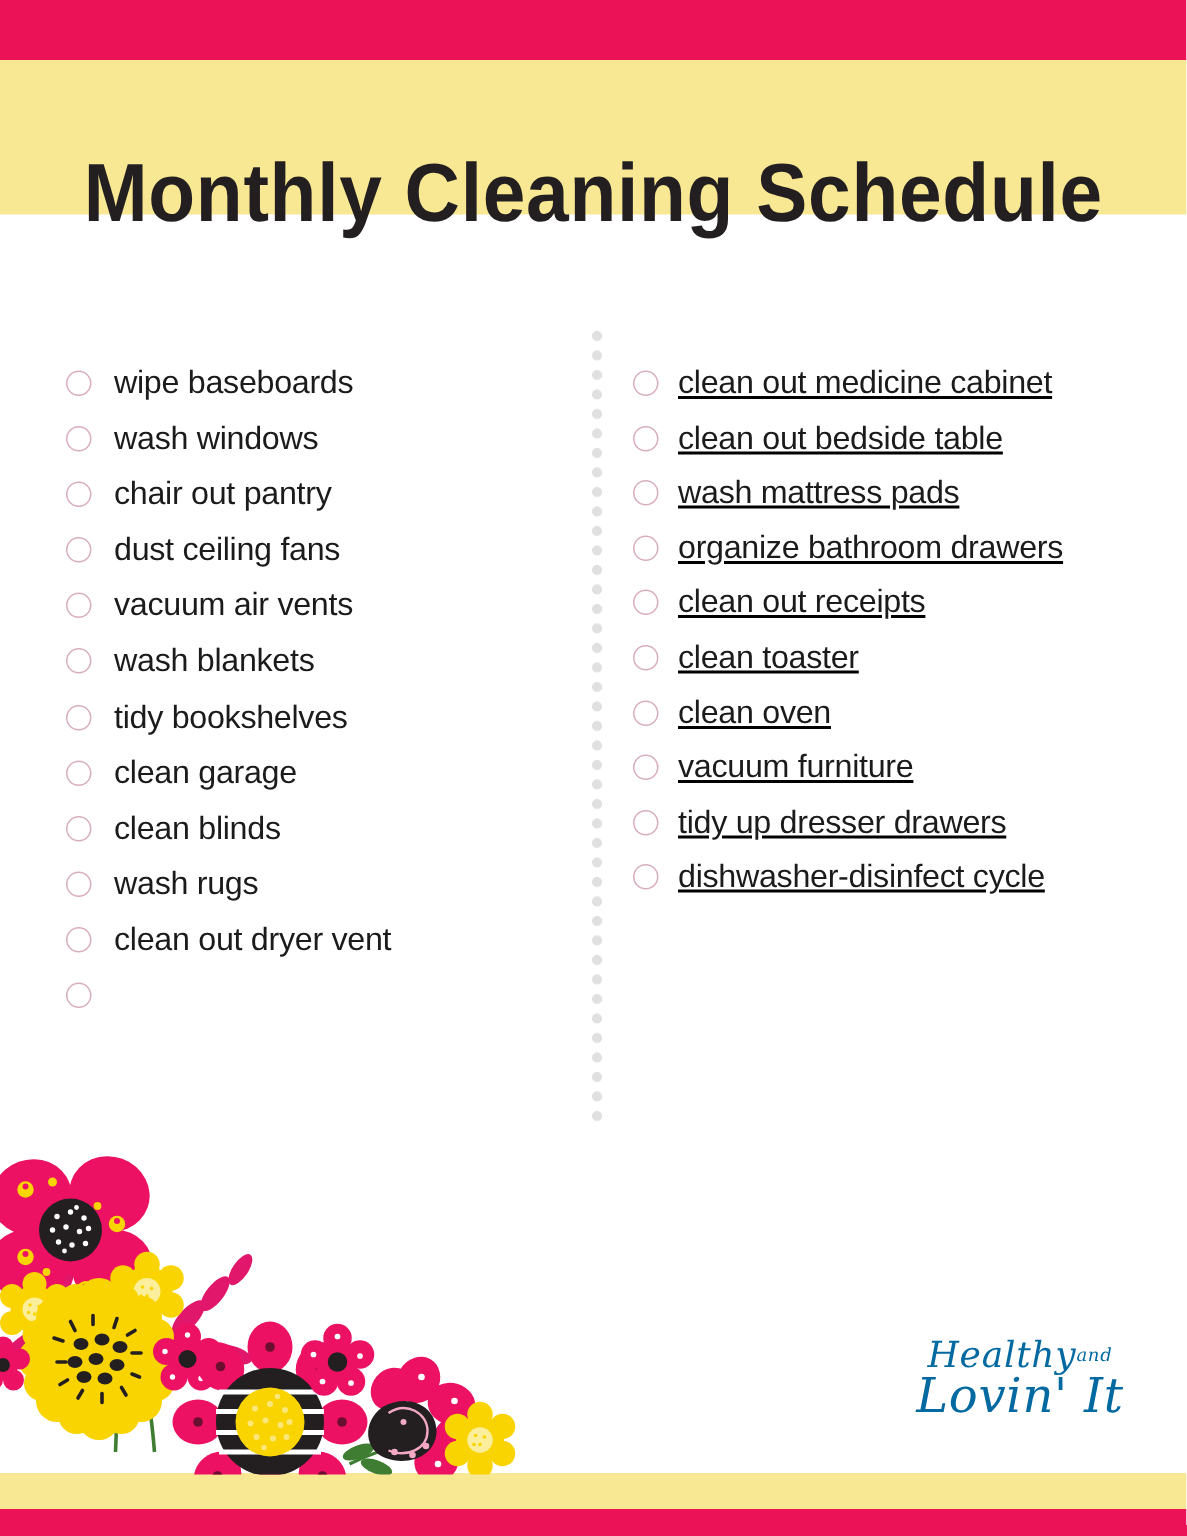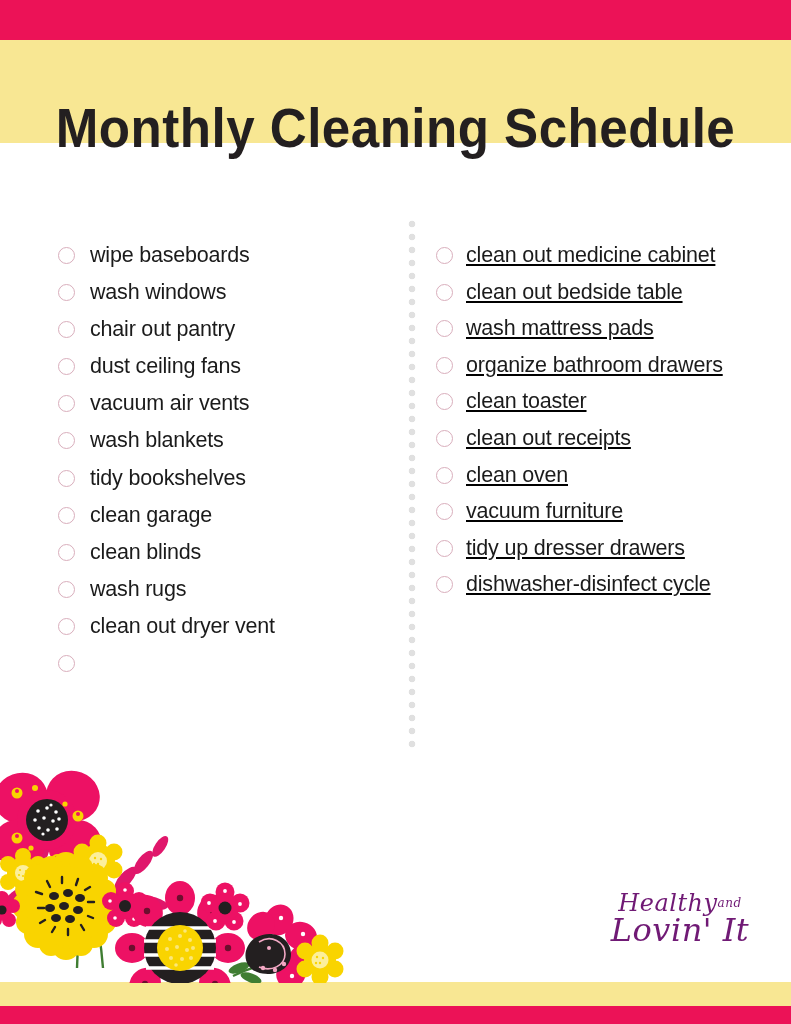--- a/index.html
+++ b/index.html
@@ -42,21 +42,21 @@
     letter-spacing: 0.5px;
     color: #231f20;
     transform: scaleX(0.93);
     transform-origin: center center;
     white-space: nowrap;
   }
 
   
   .checklist {
     position: absolute;
-    left: 18px;
+    left: 4px;
     top: 240px;
     width: 733px;
     height: 520px;
   }
   .col {
     position: absolute;
     top: 0;
   }
   .col-left  { left: 40px;  width: 345px; }
   .col-right { left: 418px; width: 350px; }
@@ -125,21 +125,21 @@
     pointer-events: none;
   }
 
   
   .logo {
     position: absolute;
     left: 600px;
     top: 890px;
     width: 160px;
     height: 62px;
-    color: #701a75;
+    color: #0369a1;
     font-family: "DejaVu Serif", serif;
     font-style: italic;
     text-align: center;
     user-select: none;
   }
   .logo-line1 {
     font-size: 24px;
     line-height: 26px;
     letter-spacing: 0.5px;
     white-space: nowrap;
@@ -229,25 +229,25 @@
       <div class="item">
         <span class="checkbox"></span>
         <span class="item-label">wash mattress pads</span>
       </div>
       <div class="item">
         <span class="checkbox"></span>
         <span class="item-label">organize bathroom drawers</span>
       </div>
       <div class="item">
         <span class="checkbox"></span>
+        <span class="item-label">clean out receipts</span>
+      </div>
+      <div class="item">
+        <span class="checkbox"></span>
         <span class="item-label">clean toaster</span>
-      </div>
-      <div class="item">
-        <span class="checkbox"></span>
-        <span class="item-label">clean out receipts</span>
       </div>
       <div class="item">
         <span class="checkbox"></span>
         <span class="item-label">clean oven</span>
       </div>
       <div class="item">
         <span class="checkbox"></span>
         <span class="item-label">vacuum furniture</span>
       </div>
       <div class="item">

